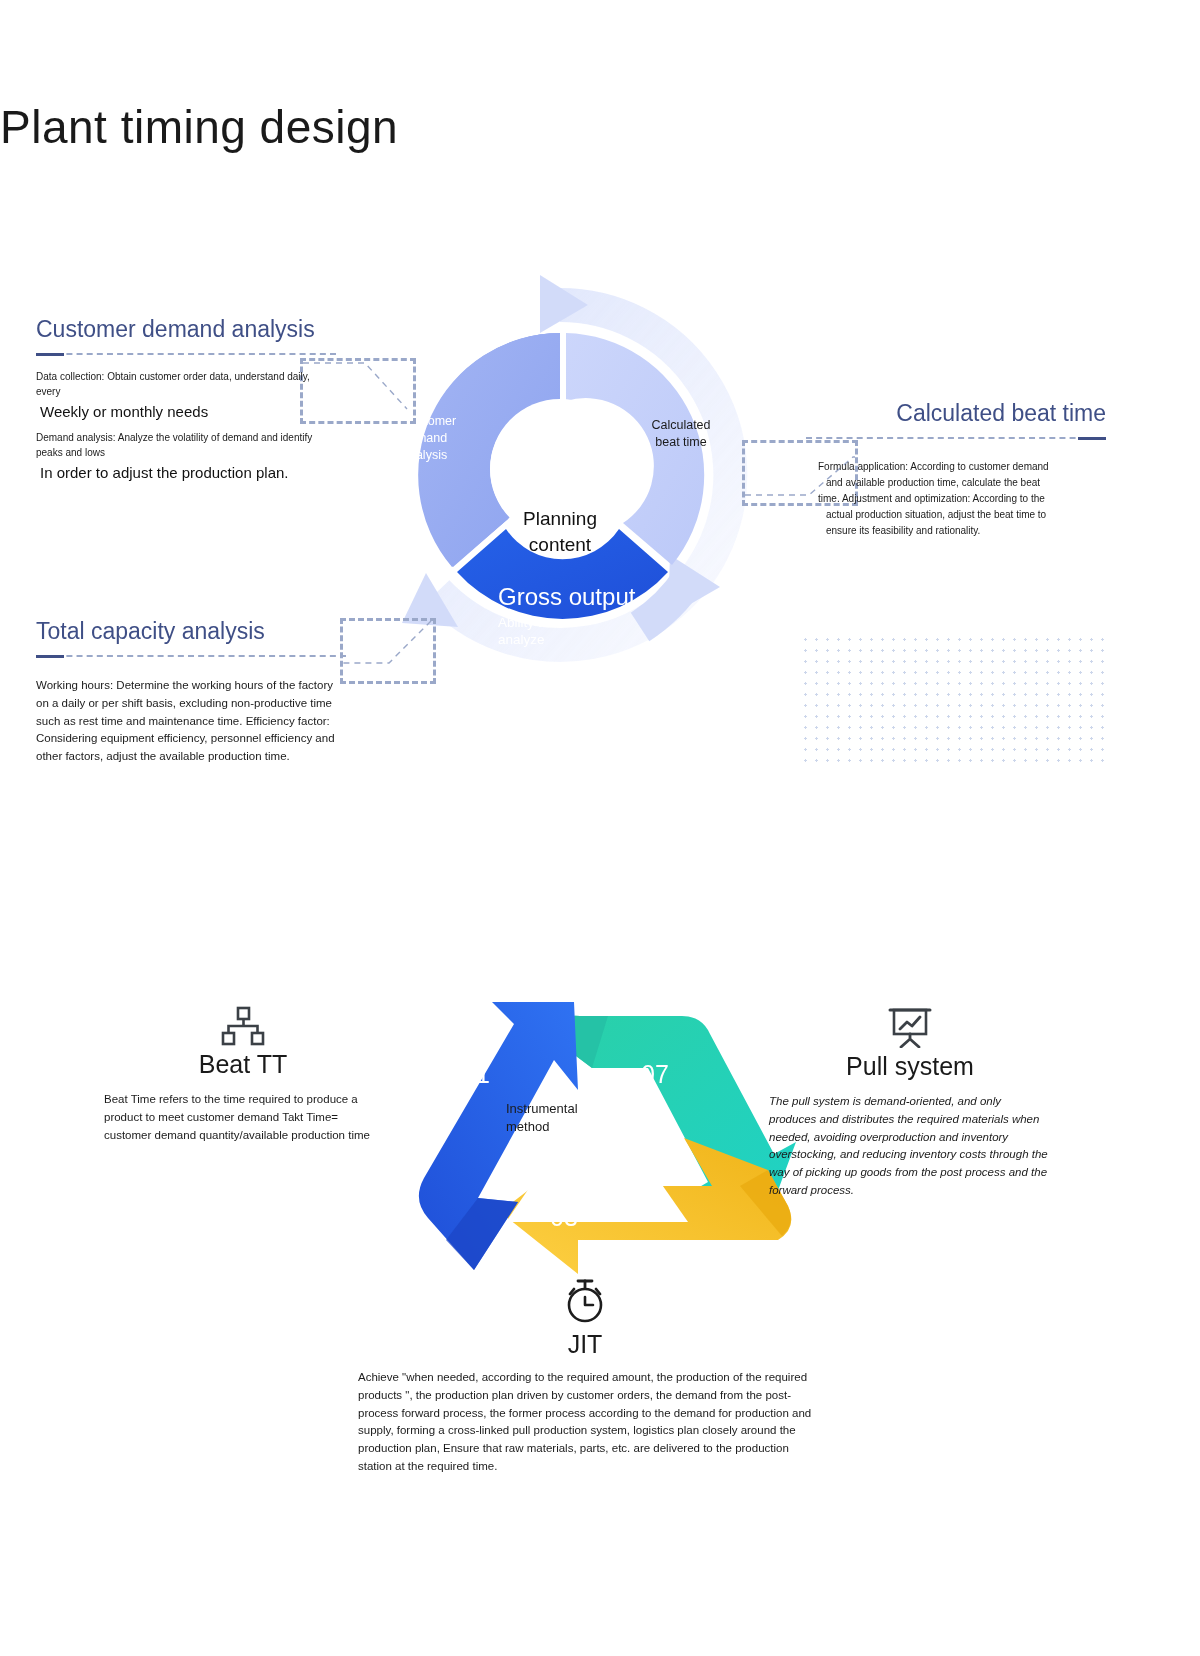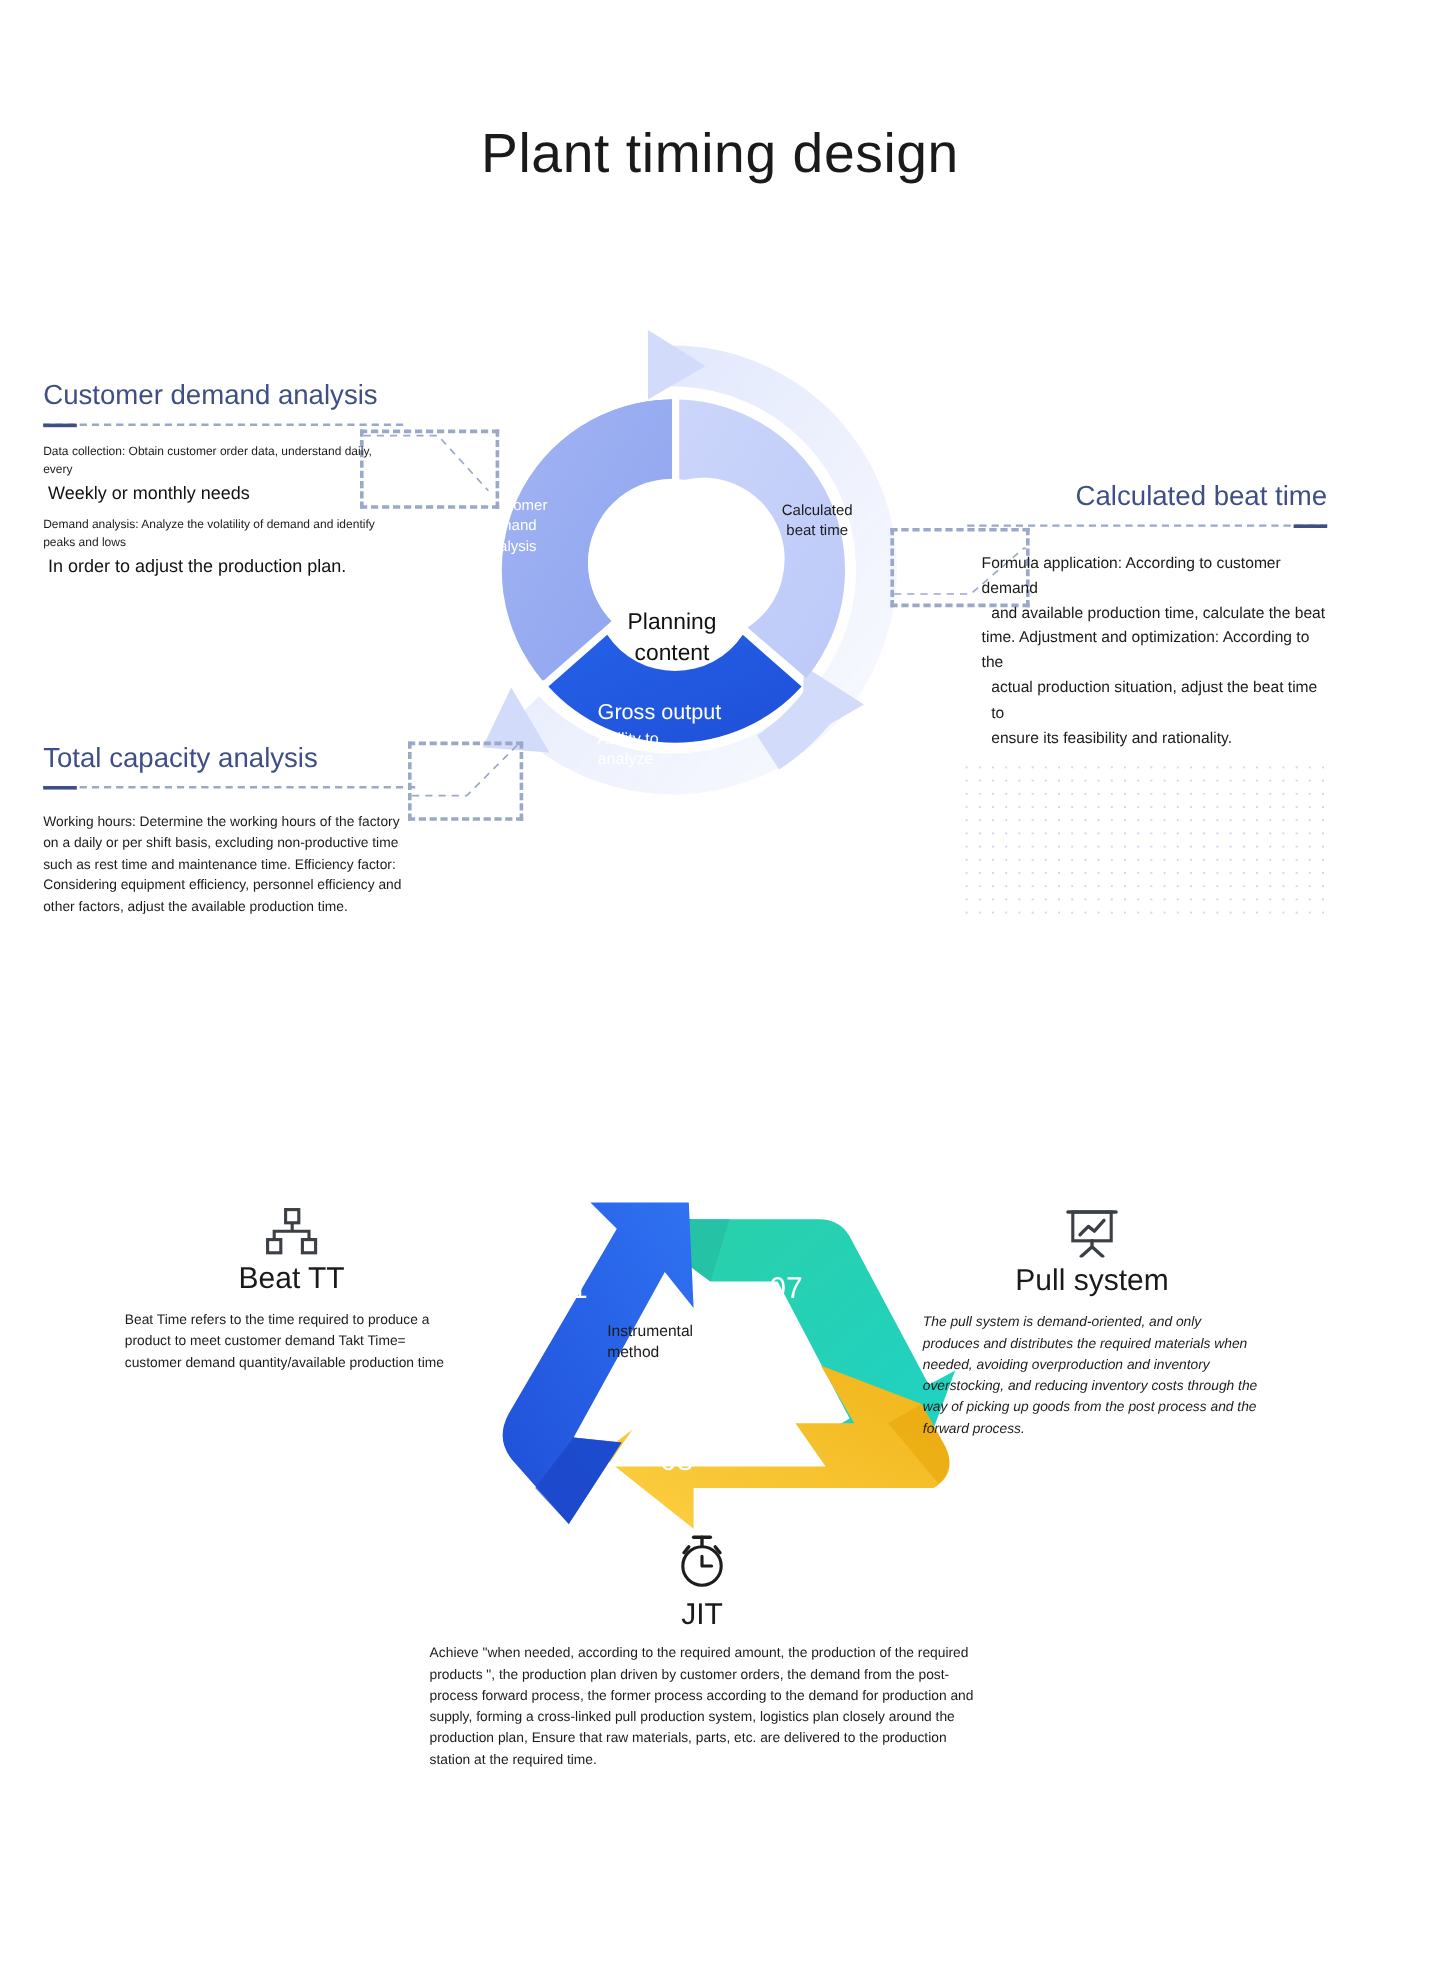--- a/index.html
+++ b/index.html
@@ -20,21 +20,20 @@
     inset: 0;
     background: #ffffff;
   }
 
   
   .title {
     position: absolute;
     top: 100px;
     left: 0;
     width: 1200px;
-    text-align: center;
     font-size: 46px;
     font-weight: 400;
     letter-spacing: 0.5px;
     color: #1a1a1a;
   }
 
   
   .sec-head {
     font-size: 23px;
     color: #3f4f86;
@@ -99,21 +98,21 @@
     top: 400px;
     width: 300px;
     text-align: right;
   }
   #blk-beat .rule::before {
     left: auto;
     right: 0;
   }
   #blk-beat .para {
     margin-top: 20px;
-    font-size: 13px;
+    font-size: 10px;
     line-height: 1.6;
     color: #1b1b1b;
     text-align: left;
     padding-left: 12px;
   }
   #blk-beat .para .ind { display: block; padding-left: 8px; }
 
   
   .elbow {
     position: absolute;
@@ -147,21 +146,21 @@
     color: #1b1b1b;
     width: 90px;
     text-align: center;
   }
   #lbl-gross {
     left: 158px;
     top: 328px;
     width: 200px;
     color: #ffffff;
   }
-  #lbl-gross .t1 { font-size: 18px; line-height: 1.2; }
+  #lbl-gross .t1 { font-size: 24px; line-height: 1.2; }
   #lbl-gross .t2 { font-size: 13.5px; line-height: 1.3; margin-top: 2px; }
   #lbl-center {
     left: 140px;
     top: 210px;
     width: 160px;
     text-align: center;
     color: #111;
     font-size: 19px;
     line-height: 1.35;
     margin-top: 41px;

